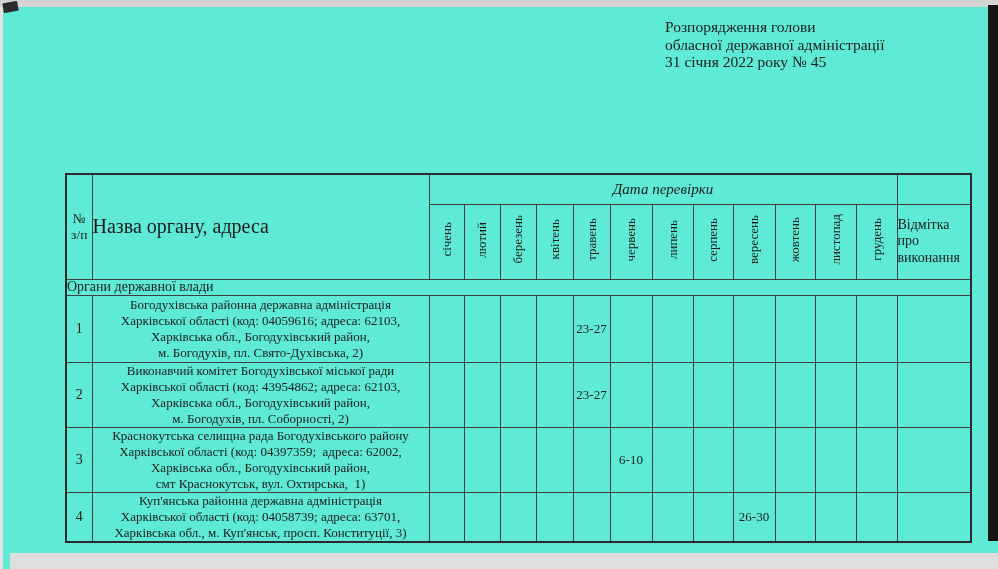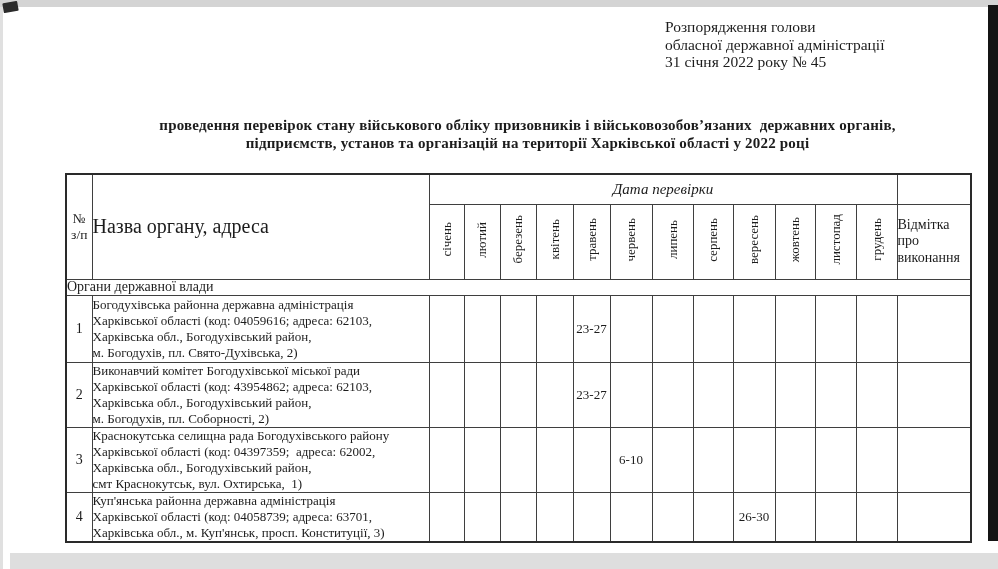--- a/index.html
+++ b/index.html
@@ -1,19 +1,19 @@
 <!DOCTYPE html>
 <html><head>
 <meta charset="utf-8">
 <style>
   html,body{margin:0;padding:0;background:#888;}
   #scan{
     position:relative;
     width:998px;height:569px;
-    background:#ffffff;
+    background:#5eead4;
     overflow:hidden;
     font-family:"Liberation Serif","DejaVu Serif",serif;
     color:#1c1c1c;
   }
   
   .edge-top{position:absolute;left:0;top:0;width:998px;height:7px;background:#d4d4d4;}
   .edge-left{position:absolute;left:0;top:0;width:3px;height:569px;background:#e0e0e0;}
   .edge-bottom{position:absolute;left:10px;top:553px;width:988px;height:16px;background:#dedede;}
   .edge-right{position:absolute;left:988px;top:5px;width:10px;height:536px;background:#141414;}
   .corner-mark{position:absolute;left:3px;top:2px;width:15px;height:10px;background:#2b2b2b;transform:rotate(-10deg);border-radius:1px;}
@@ -59,21 +59,21 @@
   .vt{
     display:inline-block;
     writing-mode:vertical-rl;
     transform:rotate(180deg);
     white-space:nowrap;
     font-size:13px;
   }
   td.section{text-align:left;font-size:14px;line-height:14px;}
   td.rnum{text-align:center;font-size:14px;}
   td.rname{
-    text-align:left;vertical-align:top;
+    text-align:center;vertical-align:top;
     padding:1px 2px 0 3px;
     font-size:13px;line-height:16px;
     white-space:pre-wrap;
   }
   td.dc{text-align:center;font-size:13px;}
 </style>
 </head>
 <body>
 
 <div id="scan">
@@ -82,22 +82,20 @@
   <div class="edge-bottom"></div>
   <div class="edge-right"></div>
   <div class="corner-mark"></div>
 
   <div class="decree">
     <div>Розпорядження голови</div>
     <div>обласної державної адміністрації</div>
     <div>31 січня 2022 року № 45</div>
   </div>
 
-  <div class="doc-subtitle">проведення перевірок стану військового обліку призовників і військовозобов’язаних  державних органів,
-підприємств, установ та організацій на території Харківської області у 2022 році</div>
 
   <table class="plan">
     <colgroup>
       <col style="width:26px">
         <col style="width:337px">
       <col style="width:35px">
         <col style="width:36px">
         <col style="width:36px">
         <col style="width:37px">
       <col style="width:37px">

